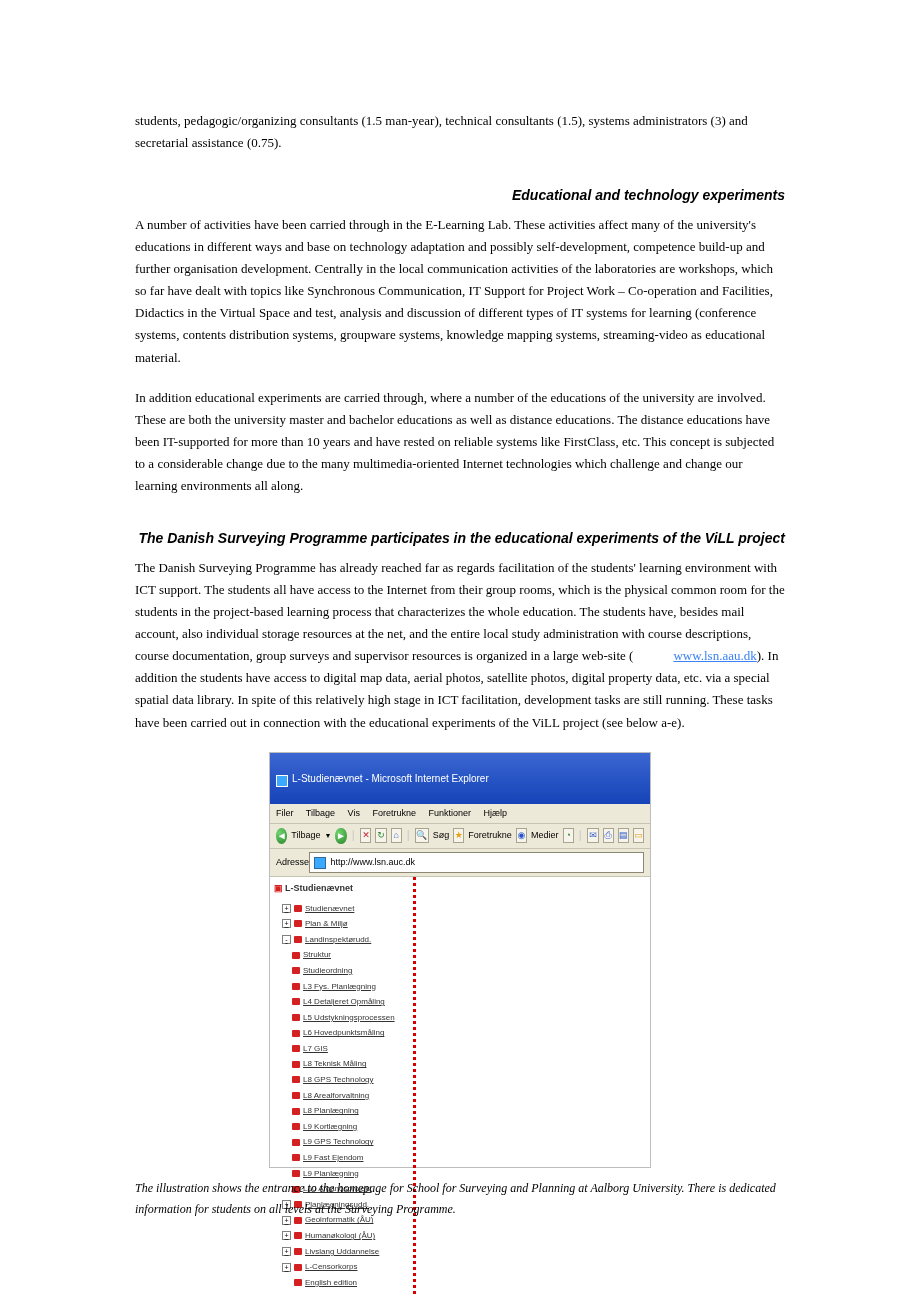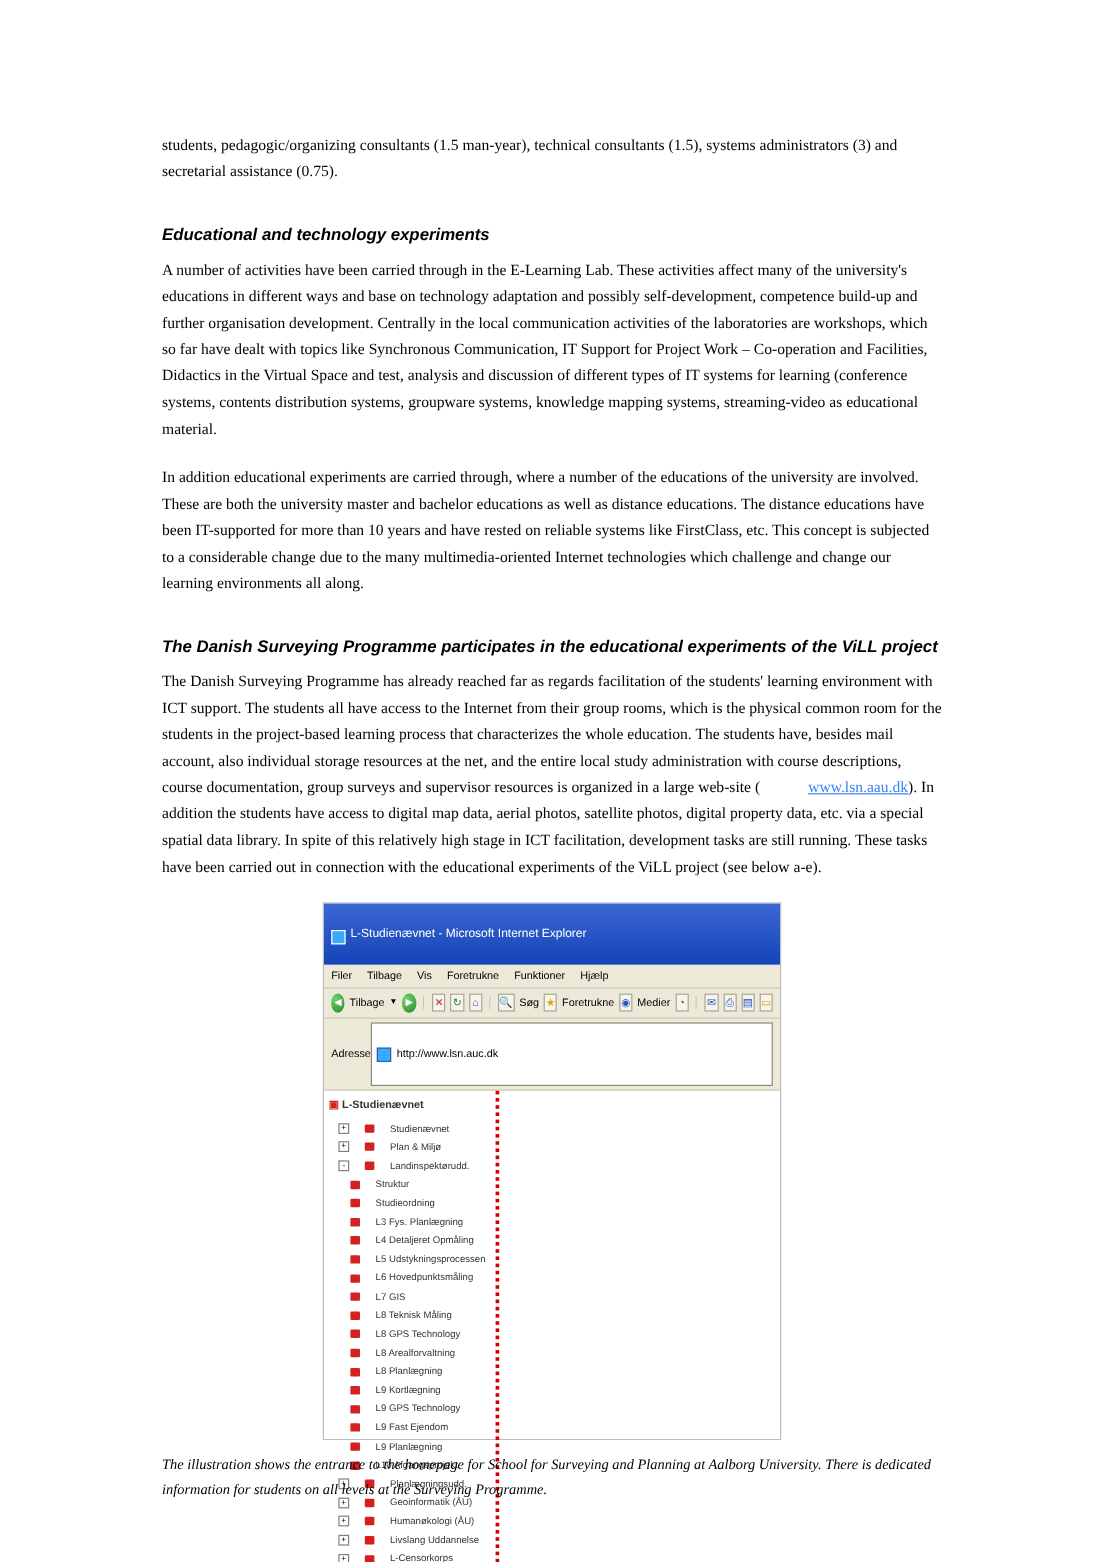--- a/index.html
+++ b/index.html
@@ -16,20 +16,21 @@
       padding: 110px 135px 110px 135px;
       box-sizing: border-box;
     }
     h3.arial {
       font-family: Arial, Helvetica, sans-serif;
       font-weight: bold;
       font-style: italic;
       font-size: 14px;
       margin: 30px 0 6px 0;
       color: #000;
+      text-align: right;
     }
     p {
       margin: 0 0 18px 0;
       text-align: left;
     }
     a.link {
       color: #3b82f6;
       text-decoration: underline;
       margin-left: 40px;
     }
@@ -112,21 +113,21 @@
       font-size: 9px;
       display: flex;
       align-items: center;
       gap: 0;
       border-bottom: 1px solid #c8c4b2;
     }
     .addr-inp {
       flex: 1;
       background: #fff;
       border: 1px solid #8a8772;
-      padding: 18px 4px;
+      padding: 2px 4px;
       font-size: 9px;
       font-family: Tahoma, sans-serif;
     }
     .content-area {
       display: flex;
       background: #fff;
       height: 290px;
       flex-direction: column;
     }
     .sidebar {
@@ -138,24 +139,25 @@
     }
     .side-title {
       font-weight: bold;
       color: #333;
       font-size: 9px;
       margin-bottom: 4px;
     }
     .tree-item {
       display: flex;
       align-items: center;
-      gap: 13px;
+      gap: 3px;
       padding: 1px 0 1px 2px;
       color: #333;
       white-space: nowrap;
+      text-decoration: underline;
     }
     .tree-item.lv1 { padding-left: 8px; }
     .tree-item.lv2 { padding-left: 18px; }
     .sq-toggle {
       width: 7px;
       height: 7px;
       border: 1px solid #808080;
       font-size: 7px;
       display: flex;
       align-items: center;

